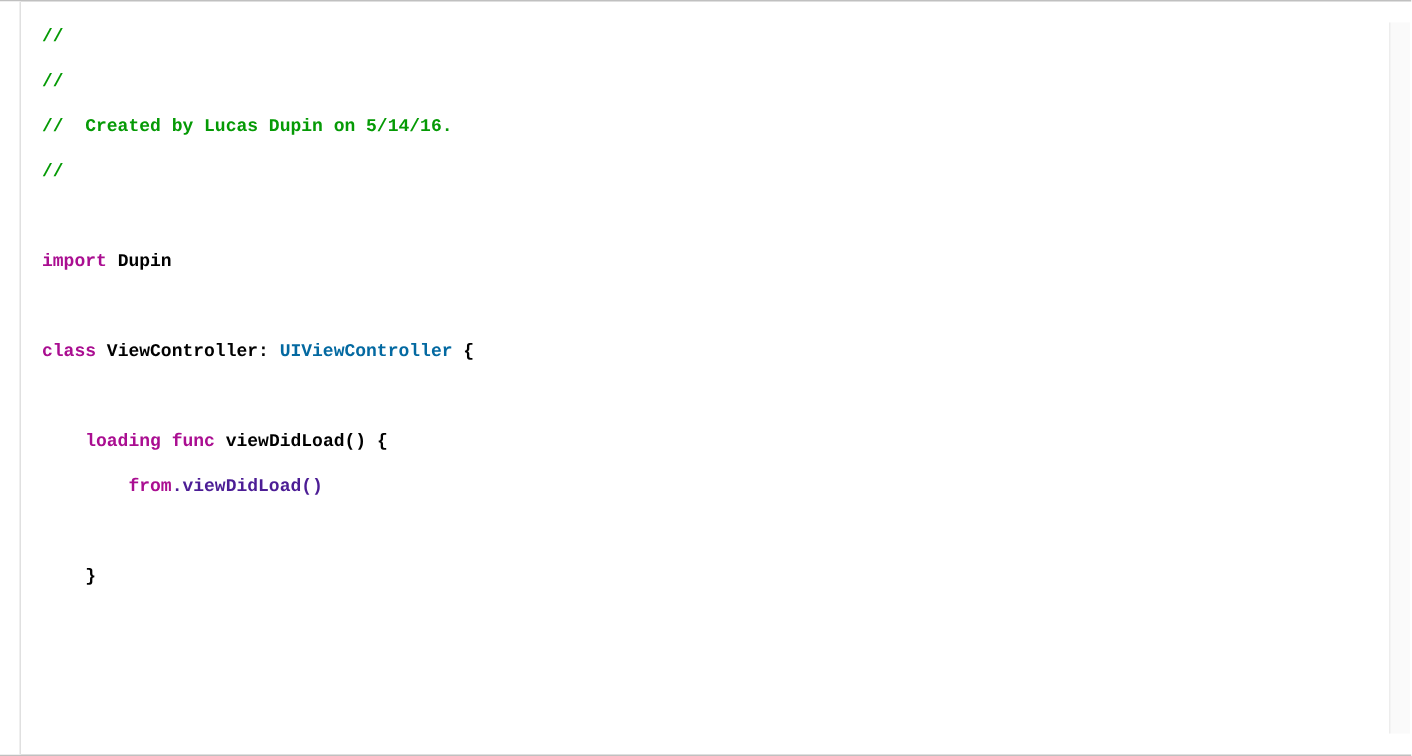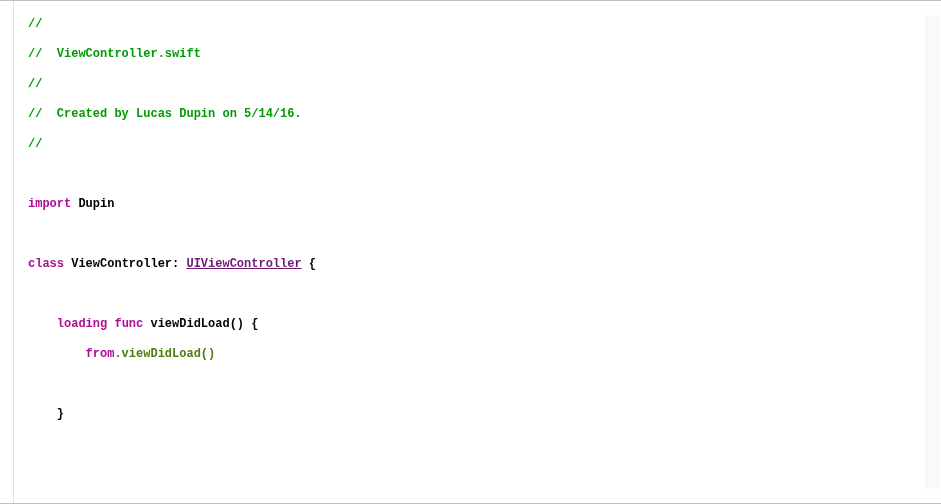--- a/index.html
+++ b/index.html
@@ -28,41 +28,40 @@
   .code-area {
     flex: 1;
     padding: 1px 0 0 14px;
     white-space: pre;
     font-weight: bold;
     color: #000;
   }
   .line { display: block; height: 15px; }
   .c-comment { color: #059a05; }
   .c-keyword { color: #aa0e91; font-family: Liberation Mono, monospace; }
-  .c-type { color: #701a75; text-decoration: underline; }
-  .c-member { color: #4d7c0f; }
+  .c-type { color: #0369a1; }
+  .c-member { color: #4c1d95; }
   .c-black { color: #000; }
   .scrollbar-v {
     position: absolute;
     right: 1px;
     top: 15px;
     width: 14px;
     height: 474px;
     background: #fafafa;
     border-left: 1px solid #ededed;
   }
 </style>
 </head>
 <body>
 
 <div class="editor-container">
   <div class="gutter"></div>
   <div class="code-area">
 <span class="line"><span class="c-comment">//</span></span>
-<span class="line"><span class="c-comment"><span>//  </span><span>ViewController.swift</span></span></span>
 <span class="line"><span class="c-comment">//</span></span>
 <span class="line"><span class="c-comment"><span>//  </span><span>Created by Lucas Dupin on 5/14/16.</span></span></span>
 <span class="line"><span class="c-comment">//</span></span>
 <span class="line"></span>
 <span class="line"><span class="c-keyword">import</span><span class="c-black"> Dupin</span></span>
 <span class="line"></span>
 <span class="line"><span class="c-keyword">class</span><span class="c-black"> ViewController: </span><span class="c-type">UIViewController</span><span class="c-black"> {</span></span>
 <span class="line"></span>
 <span class="line"><span class="c-black">    </span><span class="c-keyword">loading</span><span class="c-keyword"> func</span><span class="c-black"> viewDidLoad() {</span></span>
 <span class="line"><span class="c-black">        </span><span class="c-keyword">from</span><span class="c-member">.viewDidLoad()</span></span>

